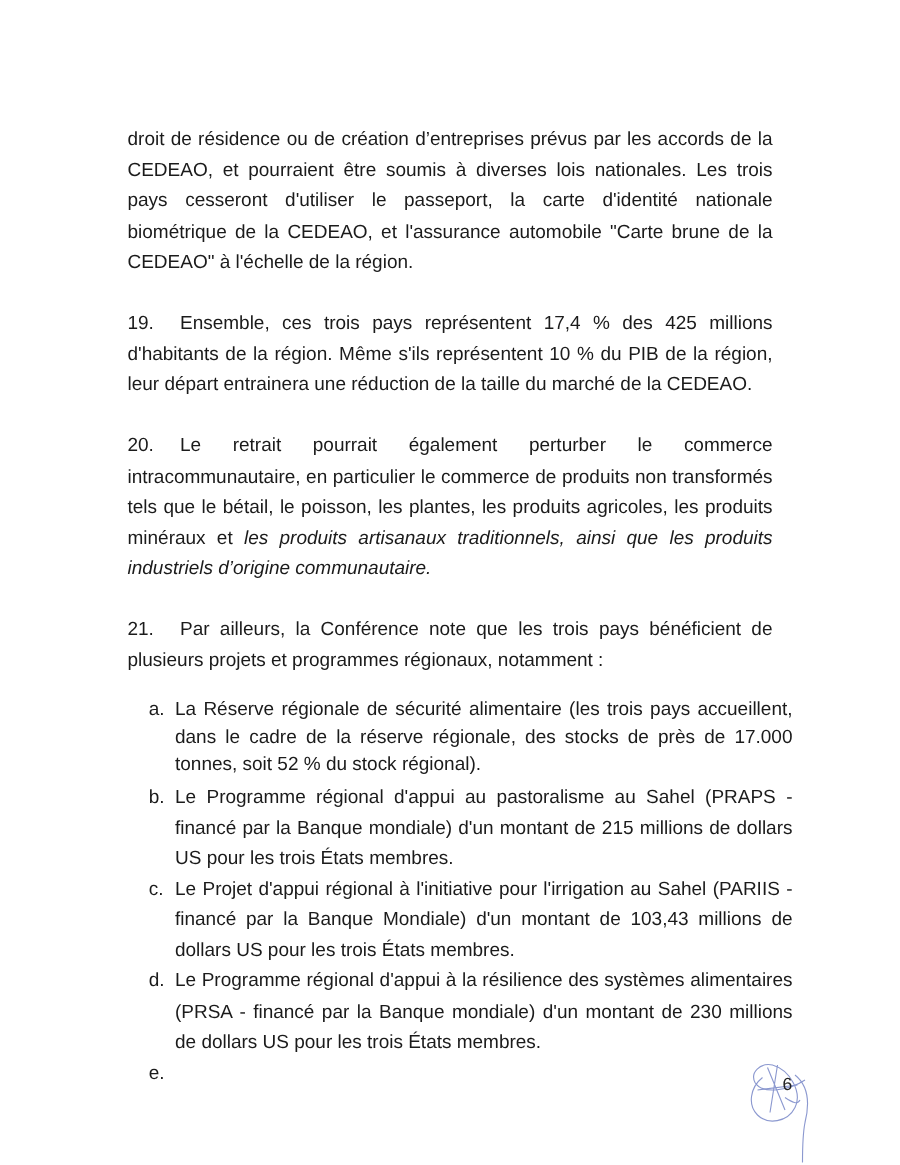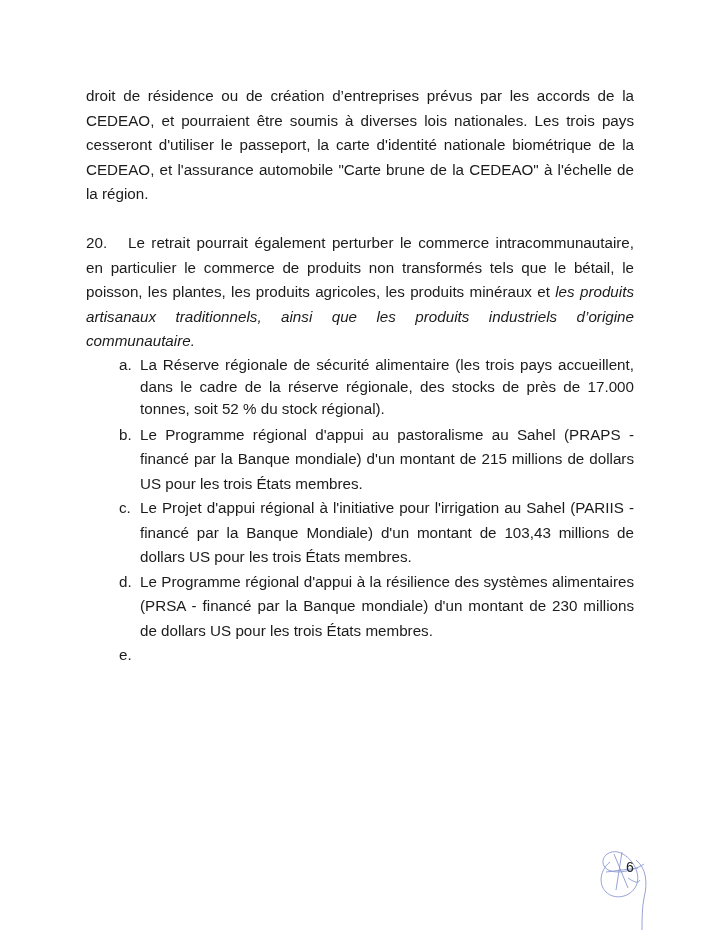--- a/index.html
+++ b/index.html
@@ -3,21 +3,21 @@
   <meta charset="utf-8">
   <style>
     html, body { margin: 0; padding: 0; background: #ffffff; }
     body { width: 720px; height: 932px; position: relative; overflow: hidden; }
     .page {
       position: absolute; left: 86px; top: 84px; width: 548px;
       font-family: "Liberation Sans", sans-serif;
       font-size: 15.2px; color: #1b1b1b;
       line-height: 24.5px;
     }
-    .para { text-align: justify; margin: 0; }
+    .para { text-align: justify; margin: 16px; }
     .para.gap { margin-top: 24.5px; }
     .num { display: inline-block; width: 42px; }
     .it { font-style: italic; }
     ol.sub { list-style: none; margin: 0; padding: 0 0 0 33px; }
     ol.sub li { position: relative; padding-left: 21px; text-align: justify; }
     ol.sub li .lbl { position: absolute; left: 0; top: 0; }
     ol.sub li.tight { line-height: 22px; margin-bottom: 3px; }
     .sig {
       position: absolute; left: 592px; top: 842px; width: 70px; height: 90px;
     }
@@ -25,23 +25,25 @@
       position: absolute; left: 626px; top: 859px;
       font-family: "Liberation Sans", sans-serif; font-size: 14px; color: #222;
     }
   </style>
 </head>
 <body>
 
 <div class="page">
   <p class="para">droit de résidence ou de création d’entreprises prévus par les accords de la CEDEAO, et pourraient être soumis à diverses lois nationales. Les trois pays cesseront d'utiliser le passeport, la carte d'identité nationale biométrique de la CEDEAO, et l'assurance automobile "Carte brune de la CEDEAO" à l'échelle de la région.</p>
 
+  <p class="para gap"><span class="num">19.</span><span>Ensemble, ces trois pays représentent 17,4 % des 425 millions d'habitants de la région. Même s'ils représentent 10 % du PIB de la région, leur départ entrainera une réduction de la taille du marché de la CEDEAO.</span></p>
 
   <p class="para gap"><span class="num">20.</span><span>Le retrait pourrait également perturber le commerce intracommunautaire, en particulier le commerce de produits non transformés tels que le bétail, le poisson, les plantes, les produits agricoles, les produits minéraux et </span><span class="it">les produits artisanaux traditionnels, ainsi que les produits industriels d’origine communautaire.</span></p>
 
+  <p class="para gap"><span class="num">21.</span><span>Par ailleurs, la Conférence note que les trois pays bénéficient de plusieurs projets et programmes régionaux, notamment :</span></p>
 
   <ol class="sub">
     <li class="tight"><span class="lbl">a.</span><span>La Réserve régionale de sécurité alimentaire (les trois pays accueillent, dans le cadre de la réserve régionale, des stocks de près de 17.000 tonnes, soit 52 % du stock régional).</span></li>
     <li><span class="lbl">b.</span><span>Le Programme régional d'appui au pastoralisme au Sahel (PRAPS - financé par la Banque mondiale) d'un montant de 215 millions de dollars US pour les trois États membres.</span></li>
     <li><span class="lbl">c.</span><span>Le Projet d'appui régional à l'initiative pour l'irrigation au Sahel (PARIIS - financé par la Banque Mondiale) d'un montant de 103,43 millions de dollars US pour les trois États membres.</span></li>
     <li><span class="lbl">d.</span><span>Le Programme régional d'appui à la résilience des systèmes alimentaires (PRSA - financé par la Banque mondiale) d'un montant de 230 millions de dollars US pour les trois États membres.</span></li>
     <li><span class="lbl">e.</span></li>
   </ol>
 </div>
 

